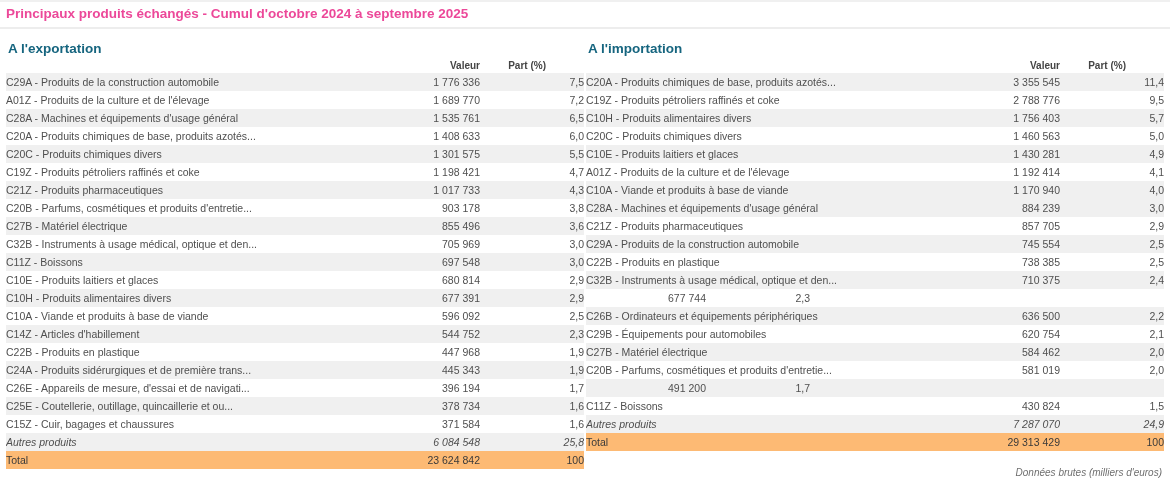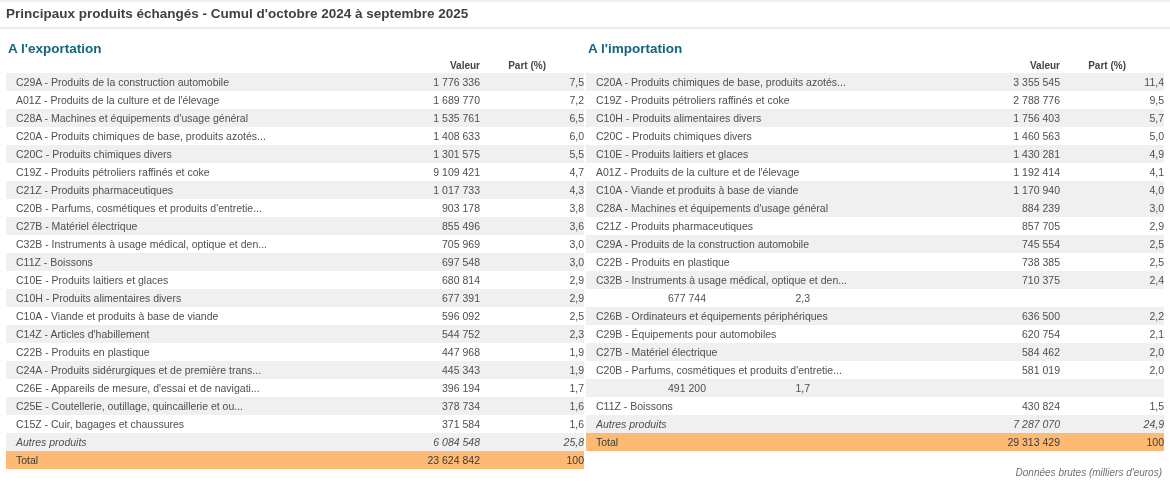--- a/index.html
+++ b/index.html
@@ -6,28 +6,28 @@
   html,body { background:#fff; }
   body {
     width:1170px; height:486px; position:relative; overflow:hidden;
     font-family:"Liberation Sans", sans-serif; color:#4f4f4f;
   }
   .titlebar {
     border-top:2px solid #f0f0f0;
     border-bottom:2px solid #ededed;
     padding:4px 8px 5px 6px;
   }
-  .titlebar h1 { font-size:13.5px; font-weight:bold; color:#404040; line-height:16px; }
+  .titlebar h1 { font-size:13.5px; font-weight:bold; color:#ec4899; line-height:16px; }
   .content { display:flex; gap:2px; padding:0 6px; }
   .panel { flex:1; min-width:0; }
   .section-title { font-size:13.5px; font-weight:bold; color:#16657f; margin:11px 0 0 2px; line-height:17px; }
   .thead { display:flex; align-items:flex-end; height:16px; font-size:10px; font-weight:bold; color:#454545; padding-bottom:2px; }
   .row { display:flex; align-items:center; height:18px; font-size:10.5px; color:#4f4f4f; }
   .row.striped { background:#f0f0f0; }
-  .cell-label { flex:1; padding-left:10px; white-space:nowrap; overflow:hidden; }
+  .cell-label { flex:1; padding-left:0; white-space:nowrap; overflow:hidden; }
   .cell-value { width:120px; text-align:right; white-space:nowrap; }
   .cell-share { width:104px; text-align:right; white-space:nowrap; }
   .thead .cell-share { padding-right:38px; }
   .row.others { font-style:italic; }
   .row.total { font-weight:normal; color:#3a3a3a; background:#fdba74; }
   .footer-note {
     position:absolute; right:8px; bottom:8px;
     font-size:10px; font-style:italic; color:#6f6f6f;
   }
 </style>
@@ -68,21 +68,21 @@
           <div class="cell-value">1 408 633</div>
           <div class="cell-share">6,0</div>
         </div>
         <div class="row striped">
           <div class="cell-label">C20C - Produits chimiques divers</div>
           <div class="cell-value">1 301 575</div>
           <div class="cell-share">5,5</div>
         </div>
         <div class="row">
           <div class="cell-label">C19Z - Produits pétroliers raffinés et coke</div>
-          <div class="cell-value">9 109 421</div>
+          <div class="cell-value">1 198 421</div>
           <div class="cell-share">4,7</div>
         </div>
         <div class="row striped">
           <div class="cell-label">C21Z - Produits pharmaceutiques</div>
           <div class="cell-value">1 017 733</div>
           <div class="cell-share">4,3</div>
         </div>
         <div class="row">
           <div class="cell-label">C20B - Parfums, cosmétiques et produits d'entretie...</div>
           <div class="cell-value">903 178</div>

